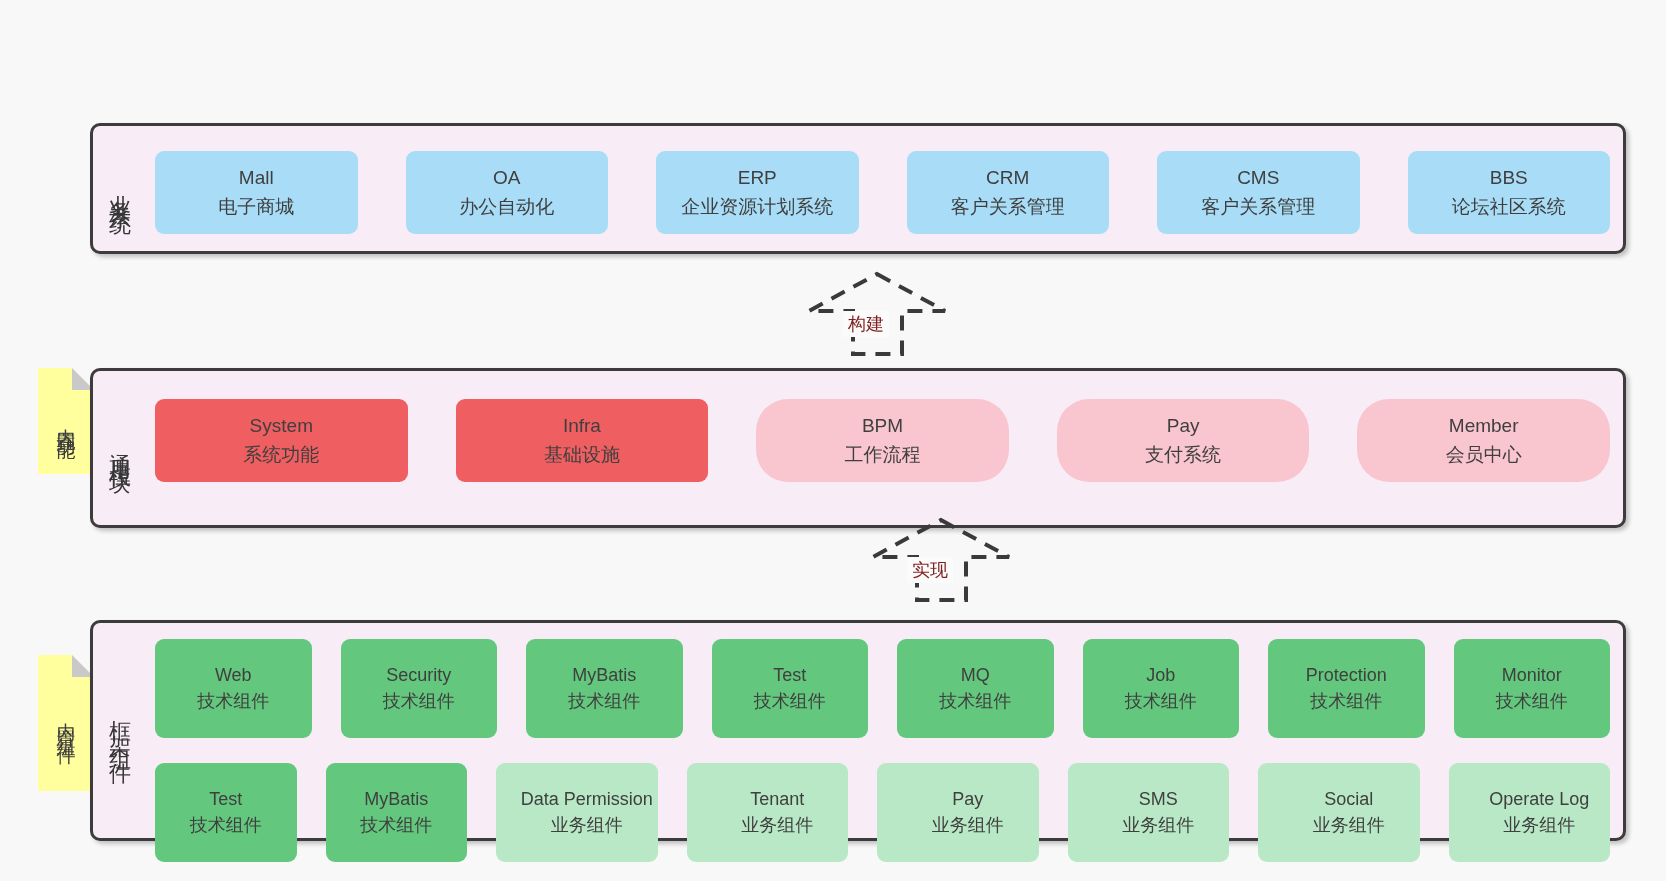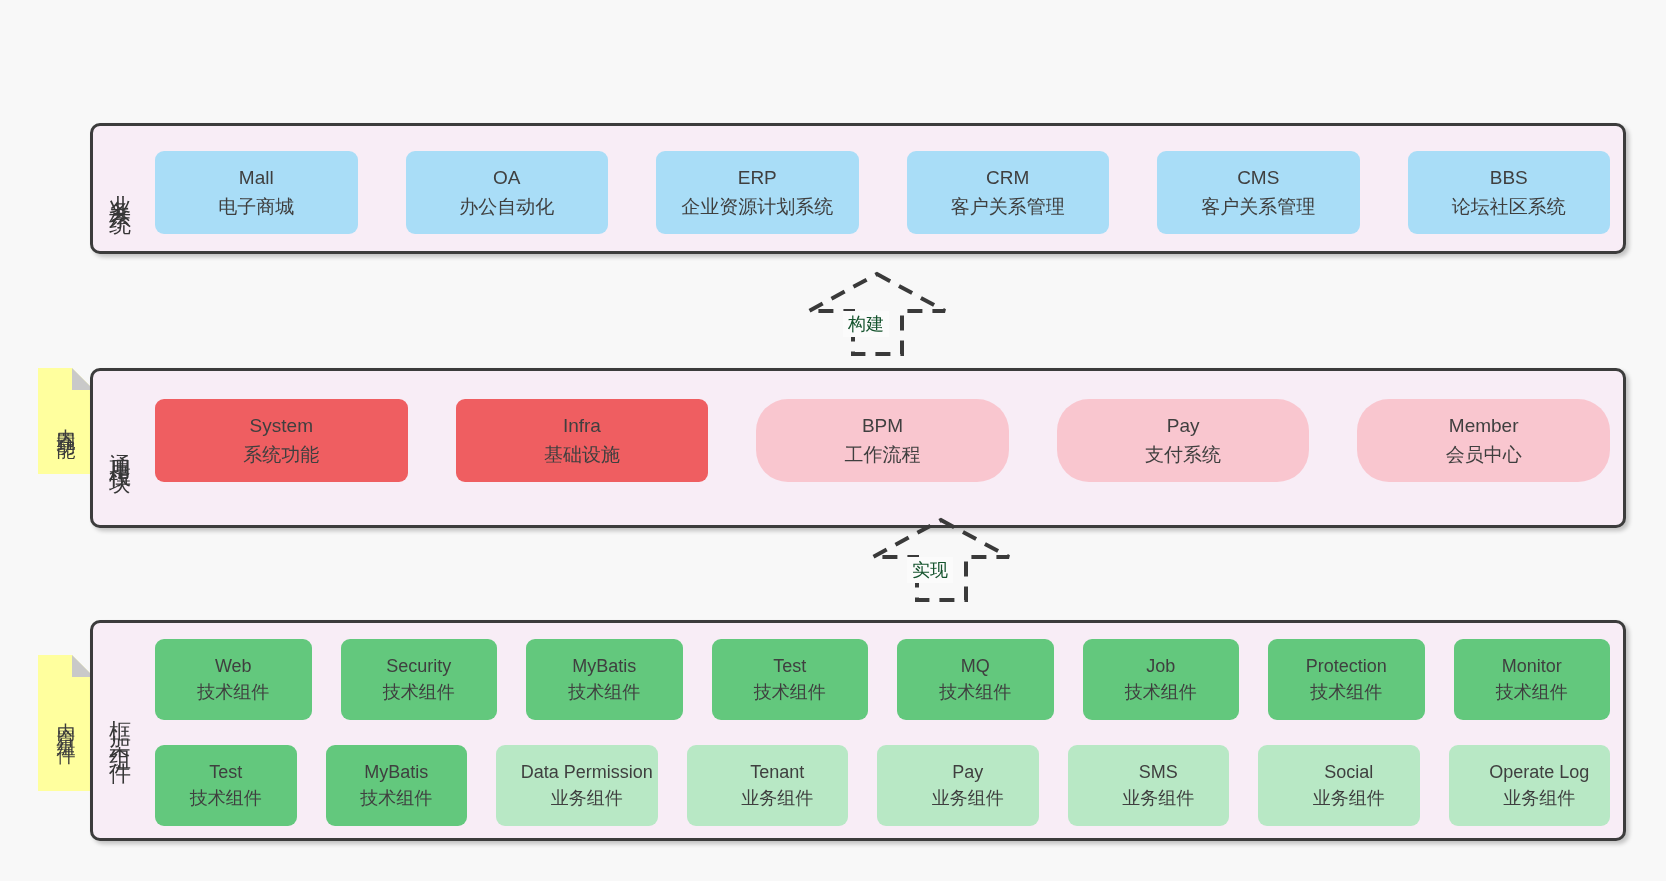--- a/index.html
+++ b/index.html
@@ -29,21 +29,21 @@
     font-size:22px; letter-spacing:6px; color:#363636; white-space:nowrap;
   }
   #layer-components .layer-label { letter-spacing:14px; }
 
   .rows { position:absolute; left:62px; right:13px; top:0; }
   #layer-business   .rows { top:25px; }
   #layer-modules    .rows { top:28px; }
   #layer-components .rows { top:16px; }
 
   .box-row { display:flex; gap:48px; height:83px; margin-bottom:25px; }
-  #layer-components .box-row { gap:29px; height:81px; }
+  #layer-components .box-row { gap:29px; height:99px; }
 
   .box {
     flex:1; border-radius:9px;
     display:flex; flex-direction:column; align-items:center; justify-content:center;
     text-align:center; font-size:19px; line-height:1.5; color:var(--text,#3f3f3f);
   }
   #layer-components .box { font-size:18px; line-height:1.42; }
   .box-blue       { background: var(--box-blue, #a9ddf7); }
   .box-red        { background: var(--box-red, #ef5e61); }
   .box-pink       { background: var(--box-pink, #f9c6cf); border-radius: 32px; }
@@ -79,21 +79,21 @@
   #arrow-build     { left:806px; top:271px; }
   #arrow-implement { left:870px; top:517px; }
   .arrow-wrap svg { display:block; width:142px; height:86px; }
   .arrow-wrap path {
     fill:none; stroke: var(--arrow, #3a3a3a);
     stroke-width:4; stroke-dasharray:15 10;
   }
   .arrow-label {
     position:absolute; left:37px; top:40px;
     background:#fbfbfb; padding:1px 5px;
-    font-size:18px; color:#14532d; white-space:nowrap;
+    font-size:18px; color:#7f1d1d; white-space:nowrap;
   }
 </style>
 </head>
 <body>
 
 <div id="stage">
 
   <div class="sticky" id="sticky-modules">
     <span class="sticky-text">内置功能</span>
     <span class="fold-cut"></span>

